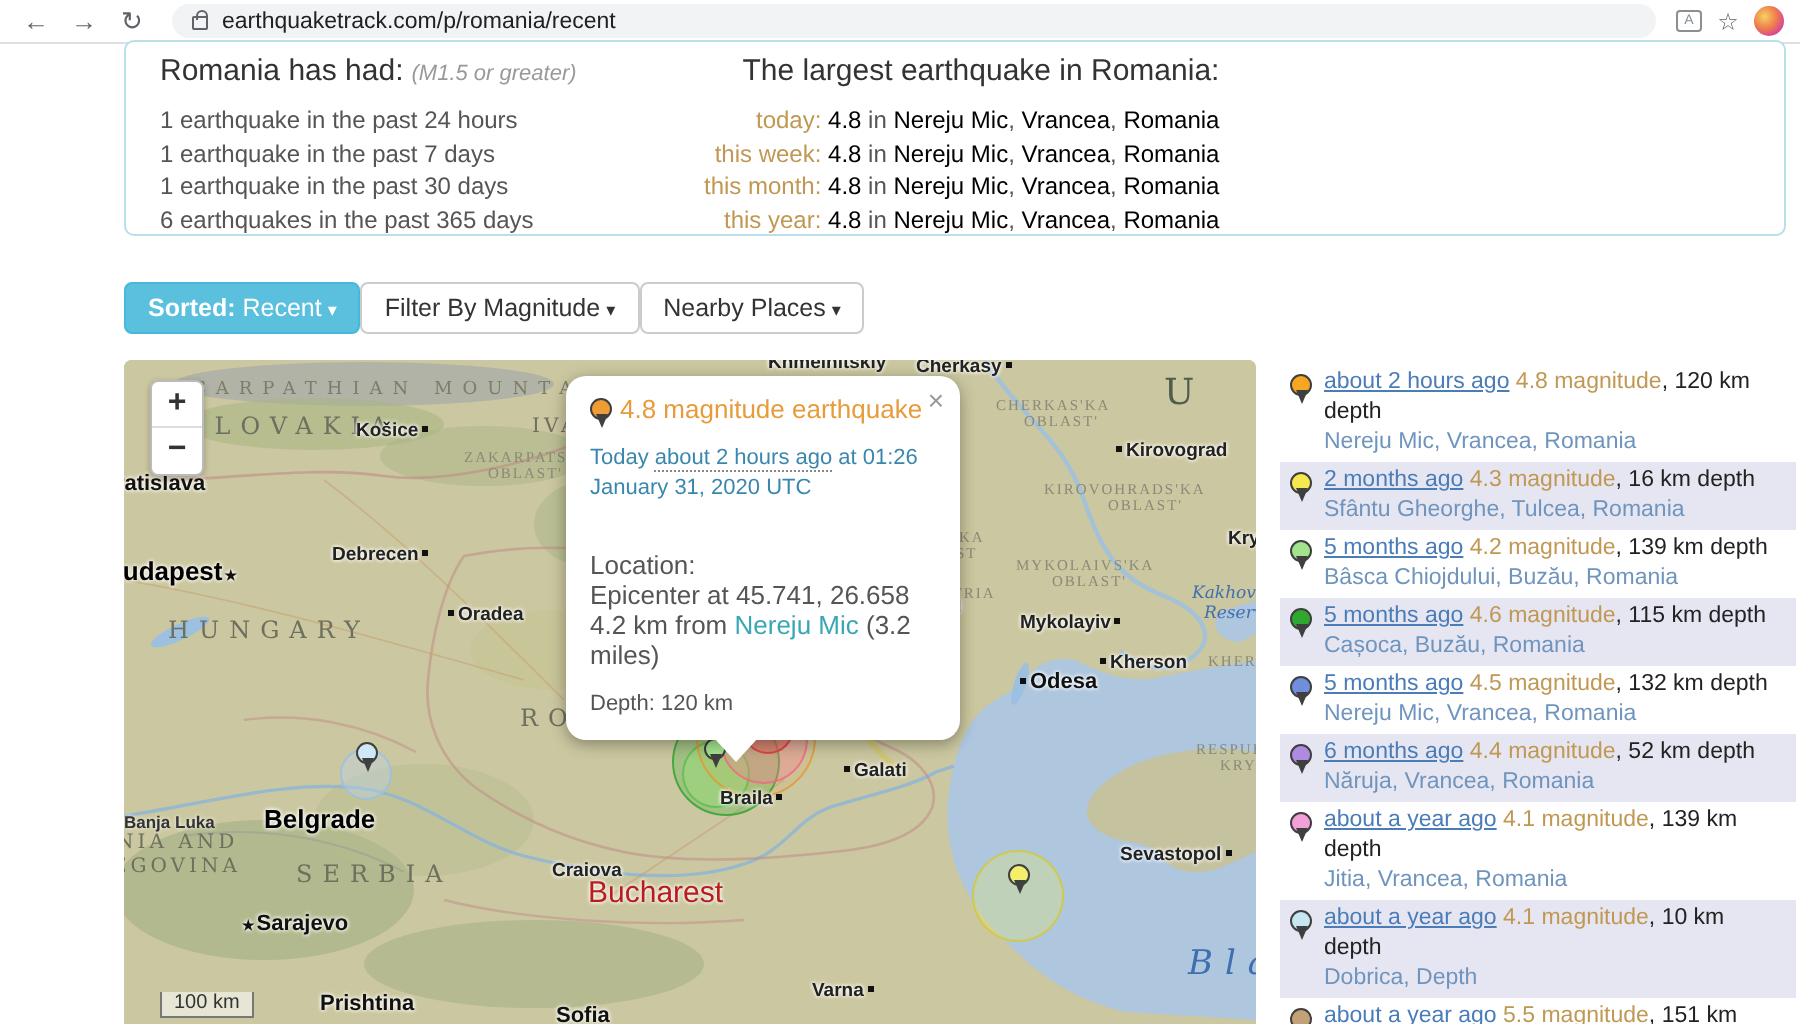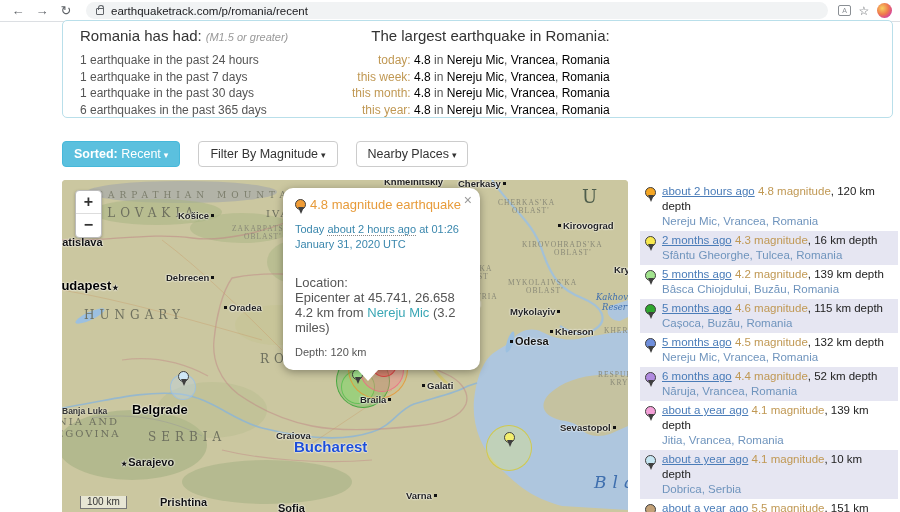--- a/index.html
+++ b/index.html
@@ -29,21 +29,21 @@
   .panel-title { font-size:15px; color:#333; }
   .panel-sub { font-size:11px; color:#999; font-style:italic; margin-left:4px; }
   .stats { list-style:none; margin-top:7px; font-size:12px; color:#555; line-height:16.5px; }
   .largest { position:absolute; left:289px; top:6px;text-align:right; }
   .lg-rows { margin-top:7px; font-size:12px; line-height:16.5px; }
   .lg-label { color:#c09853; }
   .lg-plain { color:#555; }
   .lg-link { color:#000000; text-decoration:none; cursor:pointer; }
 
   
-  .toolbar { position:absolute; left:62px; top:141px; display:flex; gap:18px; }
+  .toolbar { position:absolute; left:62px; top:141px; display:flex; gap:0; }
   .btn { font-size:12.5px; border-radius:4px; padding:5px 11px; cursor:pointer; white-space:nowrap; }
   .btn-primary { background:#5bc0de; border:1px solid #46b8da; color:#fff; }
   .btn-primary b { font-weight:bold; }
   .btn-default { background:#fff; border:1px solid #ccc; color:#333; }
   .caret { font-size:9px; margin-left:3px; }
 
   
   .map { position:absolute; left:62px; top:180px; width:566px; height:332px; background:#cbc7a0;
     overflow:hidden; border-radius:4px 4px 0 0; }
   .map svg.base { position:absolute; left:0; top:0; z-index:0; }
@@ -58,21 +58,21 @@
   .map-label { position:absolute; z-index:3; white-space:nowrap; pointer-events:none; }
   .ml-mountains { font-family:"DejaVu Serif", serif; font-size:9px; color:#7c7e6c; letter-spacing:5px; }
   .ml-country { font-family:"DejaVu Serif", serif; font-size:12px; color:#6e705f; letter-spacing:5px; }
   .ml-country-sm { font-family:"DejaVu Serif", serif; font-size:10px; color:#6e705f; letter-spacing:2px; }
   .ml-country-big { font-family:"DejaVu Serif", serif; font-size:18px; color:#4f5e4c; letter-spacing:13px; }
   .ml-region { font-family:Liberation Serif, serif; font-size:7.5px; color:#8a8a78; letter-spacing:1px; }
   .ml-city { font-size:11px; font-weight:bold; color:#111; text-shadow:0 0 2px #fff,0 0 2px #fff; }
   .ml-city-sm { font-size:9.5px; font-weight:bold; color:#222; text-shadow:0 0 2px #fff,0 0 2px #fff; }
   .ml-city-xs { font-size:8.5px; font-weight:bold; color:#333; text-shadow:0 0 2px #fff; }
   .ml-capital { font-size:13px; font-weight:bold; color:#000; text-shadow:0 0 2px #fff,0 0 2px #fff; }
-  .ml-capital-big { font-size:15px; font-weight:bold; color:#1d4ed8; text-shadow:0 0 2px #fff,0 0 2px #fff; }
+  .ml-capital-big { font-size:15px; font-weight:normal; color:#b91c1c; text-shadow:0 0 2px #fff,0 0 2px #fff; }
   .ml-water { font-family:"DejaVu Serif", serif; font-style:italic; font-size:8.5px; color:#3f6fae; }
   .ml-sea-big { font-family:"DejaVu Serif", serif; font-style:italic; font-size:17px; color:#3f6fae; letter-spacing:6px; }
   .mdot { display:inline-block; width:3px; height:3px; background:#111; margin:0 2px 1px; vertical-align:middle; }
   .mstar { font-size:7px; color:#111; margin:0 1px; }
 
   .map-circle { position:absolute; z-index:2; border-radius:50%; }
   .map-pin { position:absolute; z-index:4; width:11px; height:11px; border-radius:50%;
     border:1.5px solid #3f3f3f; cursor:pointer; }
   .map-pin::after { content:""; position:absolute; left:1.5px; top:6.5px; width:0; height:0;
     border:3px solid transparent; border-top:7px solid #3f3f3f; }
@@ -295,17 +295,17 @@
   </div>
 
   <div class="quake-list" id="quake-list">
       <div class="quake-item"><span class="map-pin" style="background: rgb(245, 166, 35);"></span><a class="q-time">about 2 hours ago</a><span> </span><span class="q-mag">4.8 magnitude</span><span class="q-dark">, </span><span class="q-dark">120 km depth</span><a class="q-loc">Nereju Mic, Vrancea, Romania</a></div>
       <div class="quake-item alt"><span class="map-pin" style="background: rgb(247, 232, 79);"></span><a class="q-time">2 months ago</a><span> </span><span class="q-mag">4.3 magnitude</span><span class="q-dark">, </span><span class="q-dark">16 km depth</span><a class="q-loc">Sfântu Gheorghe, Tulcea, Romania</a></div>
       <div class="quake-item"><span class="map-pin" style="background: rgb(162, 228, 142);"></span><a class="q-time">5 months ago</a><span> </span><span class="q-mag">4.2 magnitude</span><span class="q-dark">, </span><span class="q-dark">139 km depth</span><a class="q-loc">Bâsca Chiojdului, Buzău, Romania</a></div>
       <div class="quake-item alt"><span class="map-pin" style="background: rgb(47, 168, 47);"></span><a class="q-time">5 months ago</a><span> </span><span class="q-mag">4.6 magnitude</span><span class="q-dark">, </span><span class="q-dark">115 km depth</span><a class="q-loc">Cașoca, Buzău, Romania</a></div>
       <div class="quake-item"><span class="map-pin" style="background: rgb(111, 143, 220);"></span><a class="q-time">5 months ago</a><span> </span><span class="q-mag">4.5 magnitude</span><span class="q-dark">, </span><span class="q-dark">132 km depth</span><a class="q-loc">Nereju Mic, Vrancea, Romania</a></div>
       <div class="quake-item alt"><span class="map-pin" style="background: rgb(176, 138, 224);"></span><a class="q-time">6 months ago</a><span> </span><span class="q-mag">4.4 magnitude</span><span class="q-dark">, </span><span class="q-dark">52 km depth</span><a class="q-loc">Năruja, Vrancea, Romania</a></div>
       <div class="quake-item"><span class="map-pin" style="background: rgb(244, 160, 216);"></span><a class="q-time">about a year ago</a><span> </span><span class="q-mag">4.1 magnitude</span><span class="q-dark">, </span><span class="q-dark">139 km depth</span><a class="q-loc">Jitia, Vrancea, Romania</a></div>
-      <div class="quake-item alt"><span class="map-pin" style="background: rgb(198, 230, 242);"></span><a class="q-time">about a year ago</a><span> </span><span class="q-mag">4.1 magnitude</span><span class="q-dark">, </span><span class="q-dark">10 km depth</span><a class="q-loc">Dobrica, Serbia</a></div>
+      <div class="quake-item alt"><span class="map-pin" style="background: rgb(198, 230, 242);"></span><a class="q-time">about a year ago</a><span> </span><span class="q-mag">4.1 magnitude</span><span class="q-dark">, </span><span class="q-dark">10 km depth</span><a class="q-loc">Dobrica, Depth</a></div>
       <div class="quake-item"><span class="map-pin" style="background: rgb(195, 161, 119);"></span><a class="q-time">about a year ago</a><span> </span><span class="q-mag">5.5 magnitude</span><span class="q-dark">, </span><span class="q-dark">151 km depth</span></div>
     </div>
 
 </div>
 
 </body></html>

